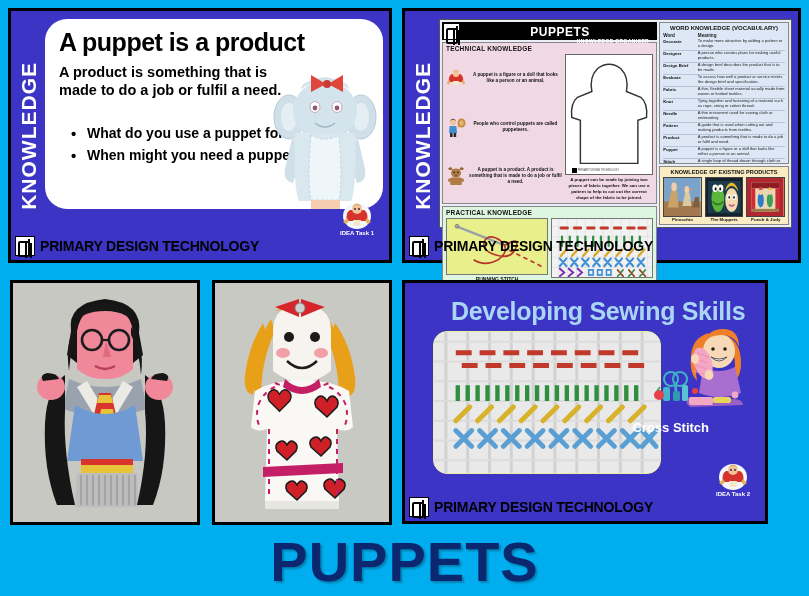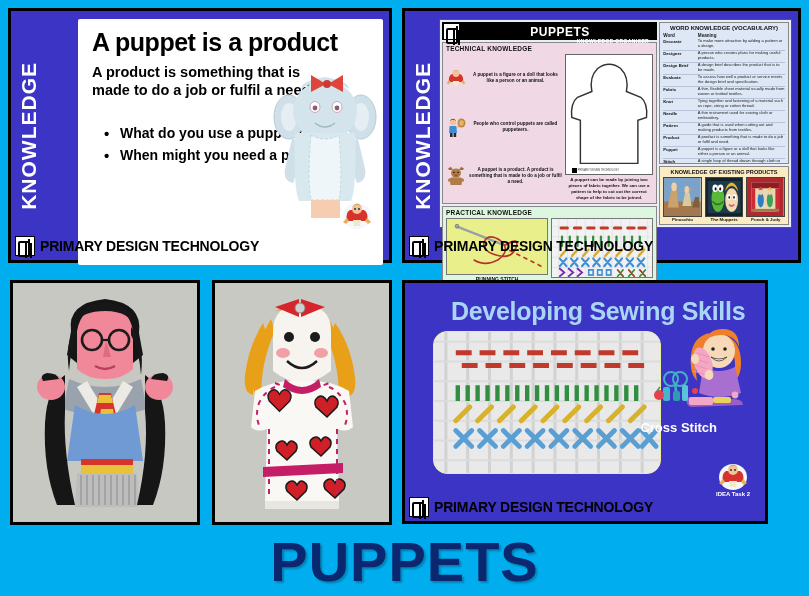--- a/index.html
+++ b/index.html
@@ -84,25 +84,24 @@
     display: block;
     margin-top: 1px;
   }
   .punch-icon { width: 30px; height: 28px; margin: 0 auto; display: block; }
 
   
   #slide-knowledge { left: 8px; top: 8px; width: 384px; height: 255px; }
   .card-white {
     position: absolute;
     left: 34px; top: 8px; right: 6px;
-    height: 246px;
+    height: 190px;
     background: #fff;
-    border-radius: 2px;
+    border-radius: 22px;
     overflow: hidden;
-    margin-left: 33px;
   }
   .s1-title {
     font-size: 25px; font-weight: bold; color: #000;
     margin: 9px 0 0 14px; letter-spacing: -0.5px;
   }
   .s1-sub {
     font-size: 14.5px; font-weight: bold; color: #000;
     margin: 7px 0 0 14px; line-height: 1.22; max-width: 250px;
   }
   .s1-bullets {
@@ -204,21 +203,21 @@
   .sew-canvas {
     position: absolute; left: 28px; top: 48px;
     width: 228px; height: 143px;
     border-radius: 14px;
     border: 1px solid #e8f0a0;
     overflow: hidden;
     background: #e6e6e6;
   }
   .sew-girl { position: absolute; right: 8px; top: 40px; width: 110px; height: 95px; }
   .sew-label {
-    position: absolute; right: 48px; top: 137px;
+    position: absolute; right: 56px; top: 137px;
     color: #fff; font-size: 13px; font-weight: bold;
   }
 
   
   .photo {
     position: absolute;
     border: 3px solid #000;
     background: #c9c9c4;
     overflow: hidden;
   }

